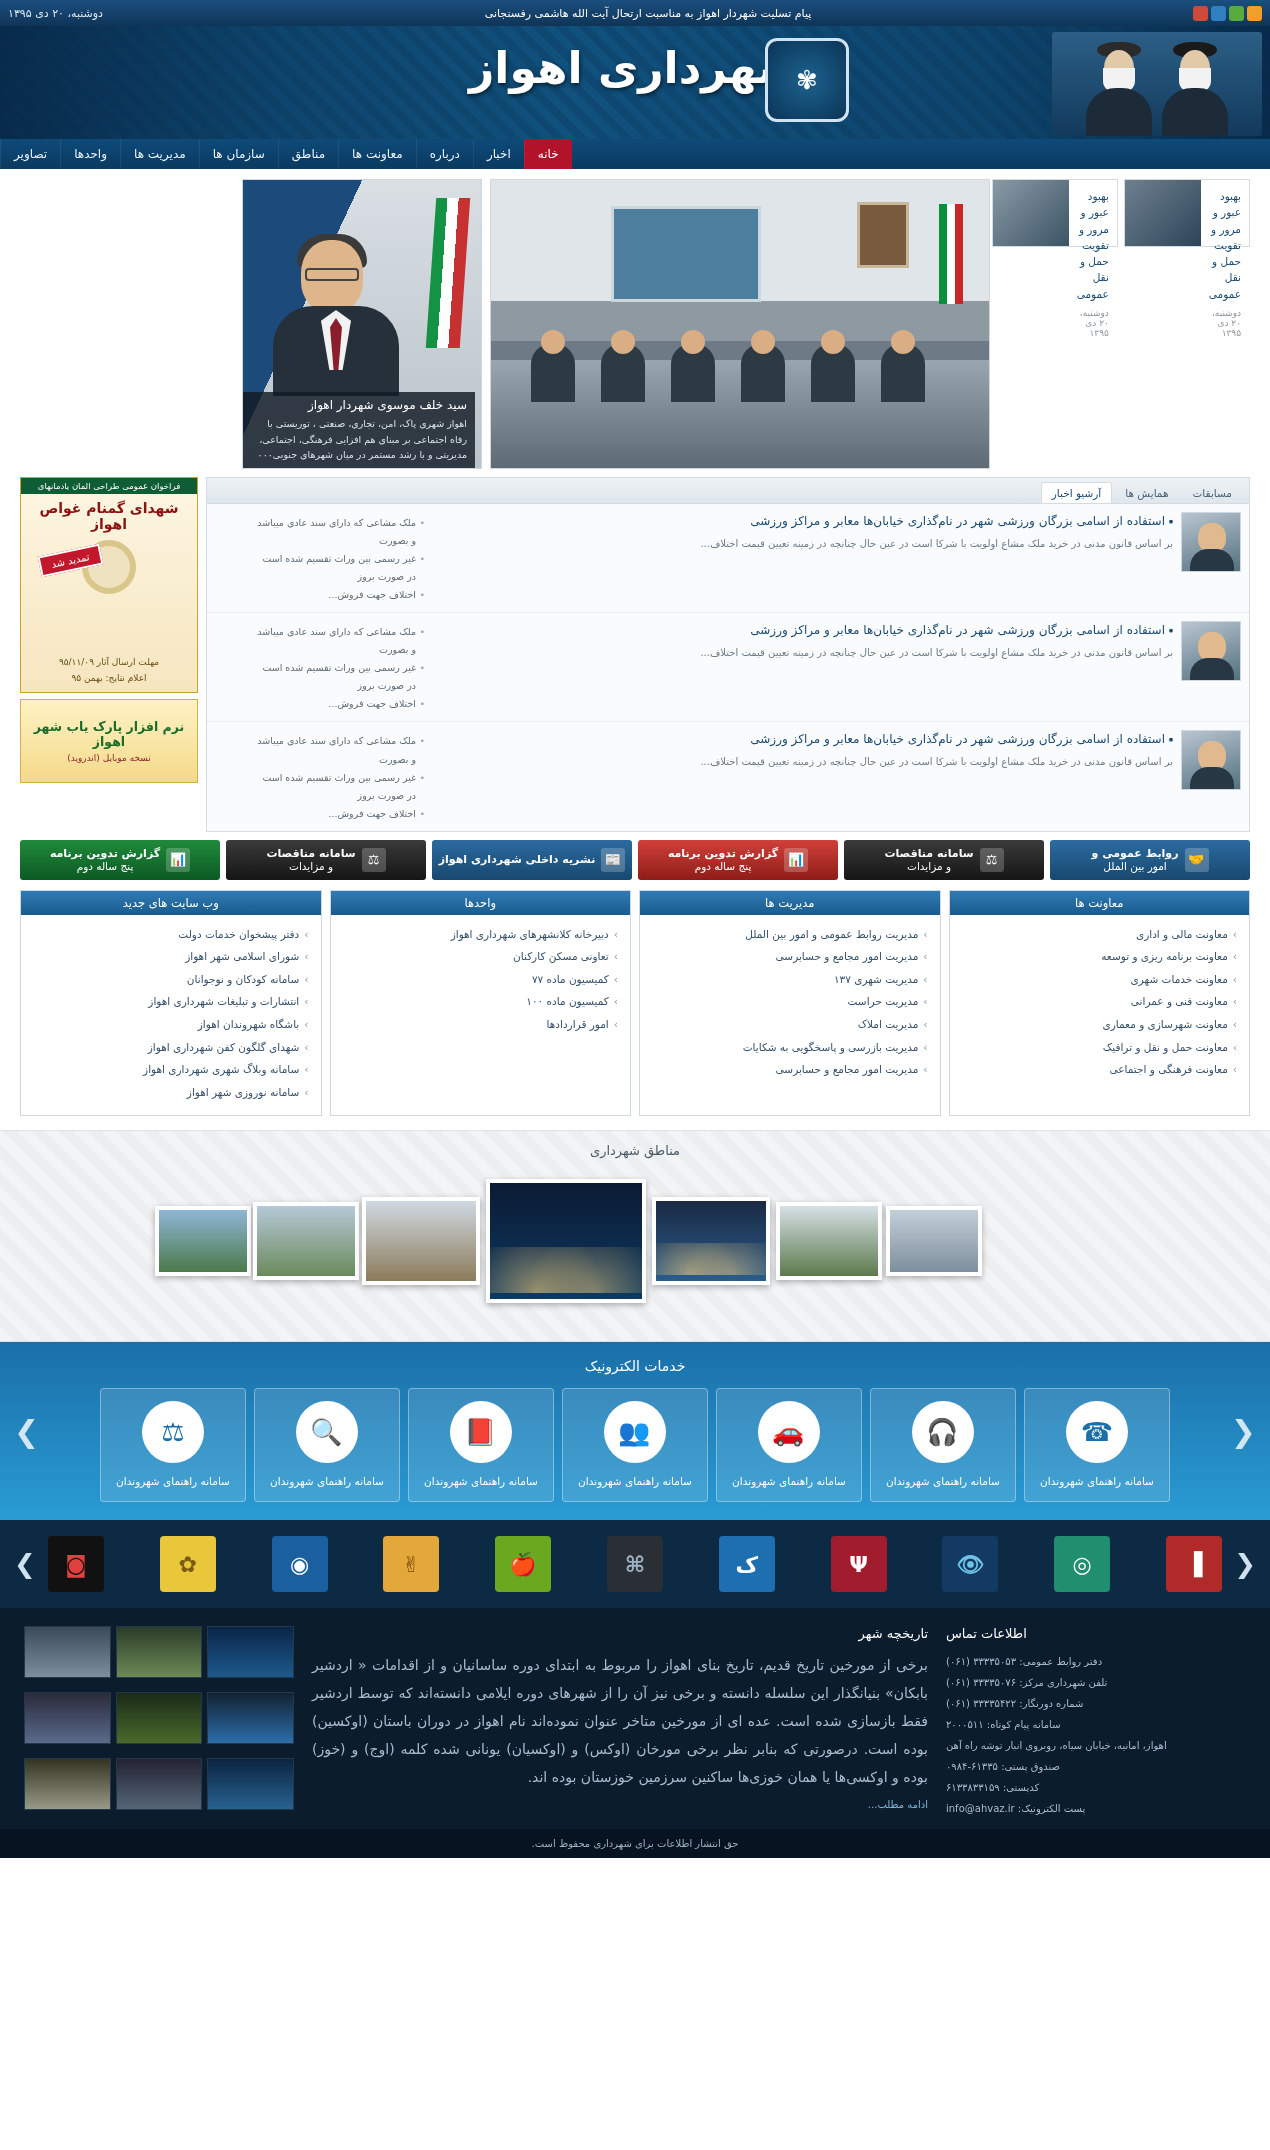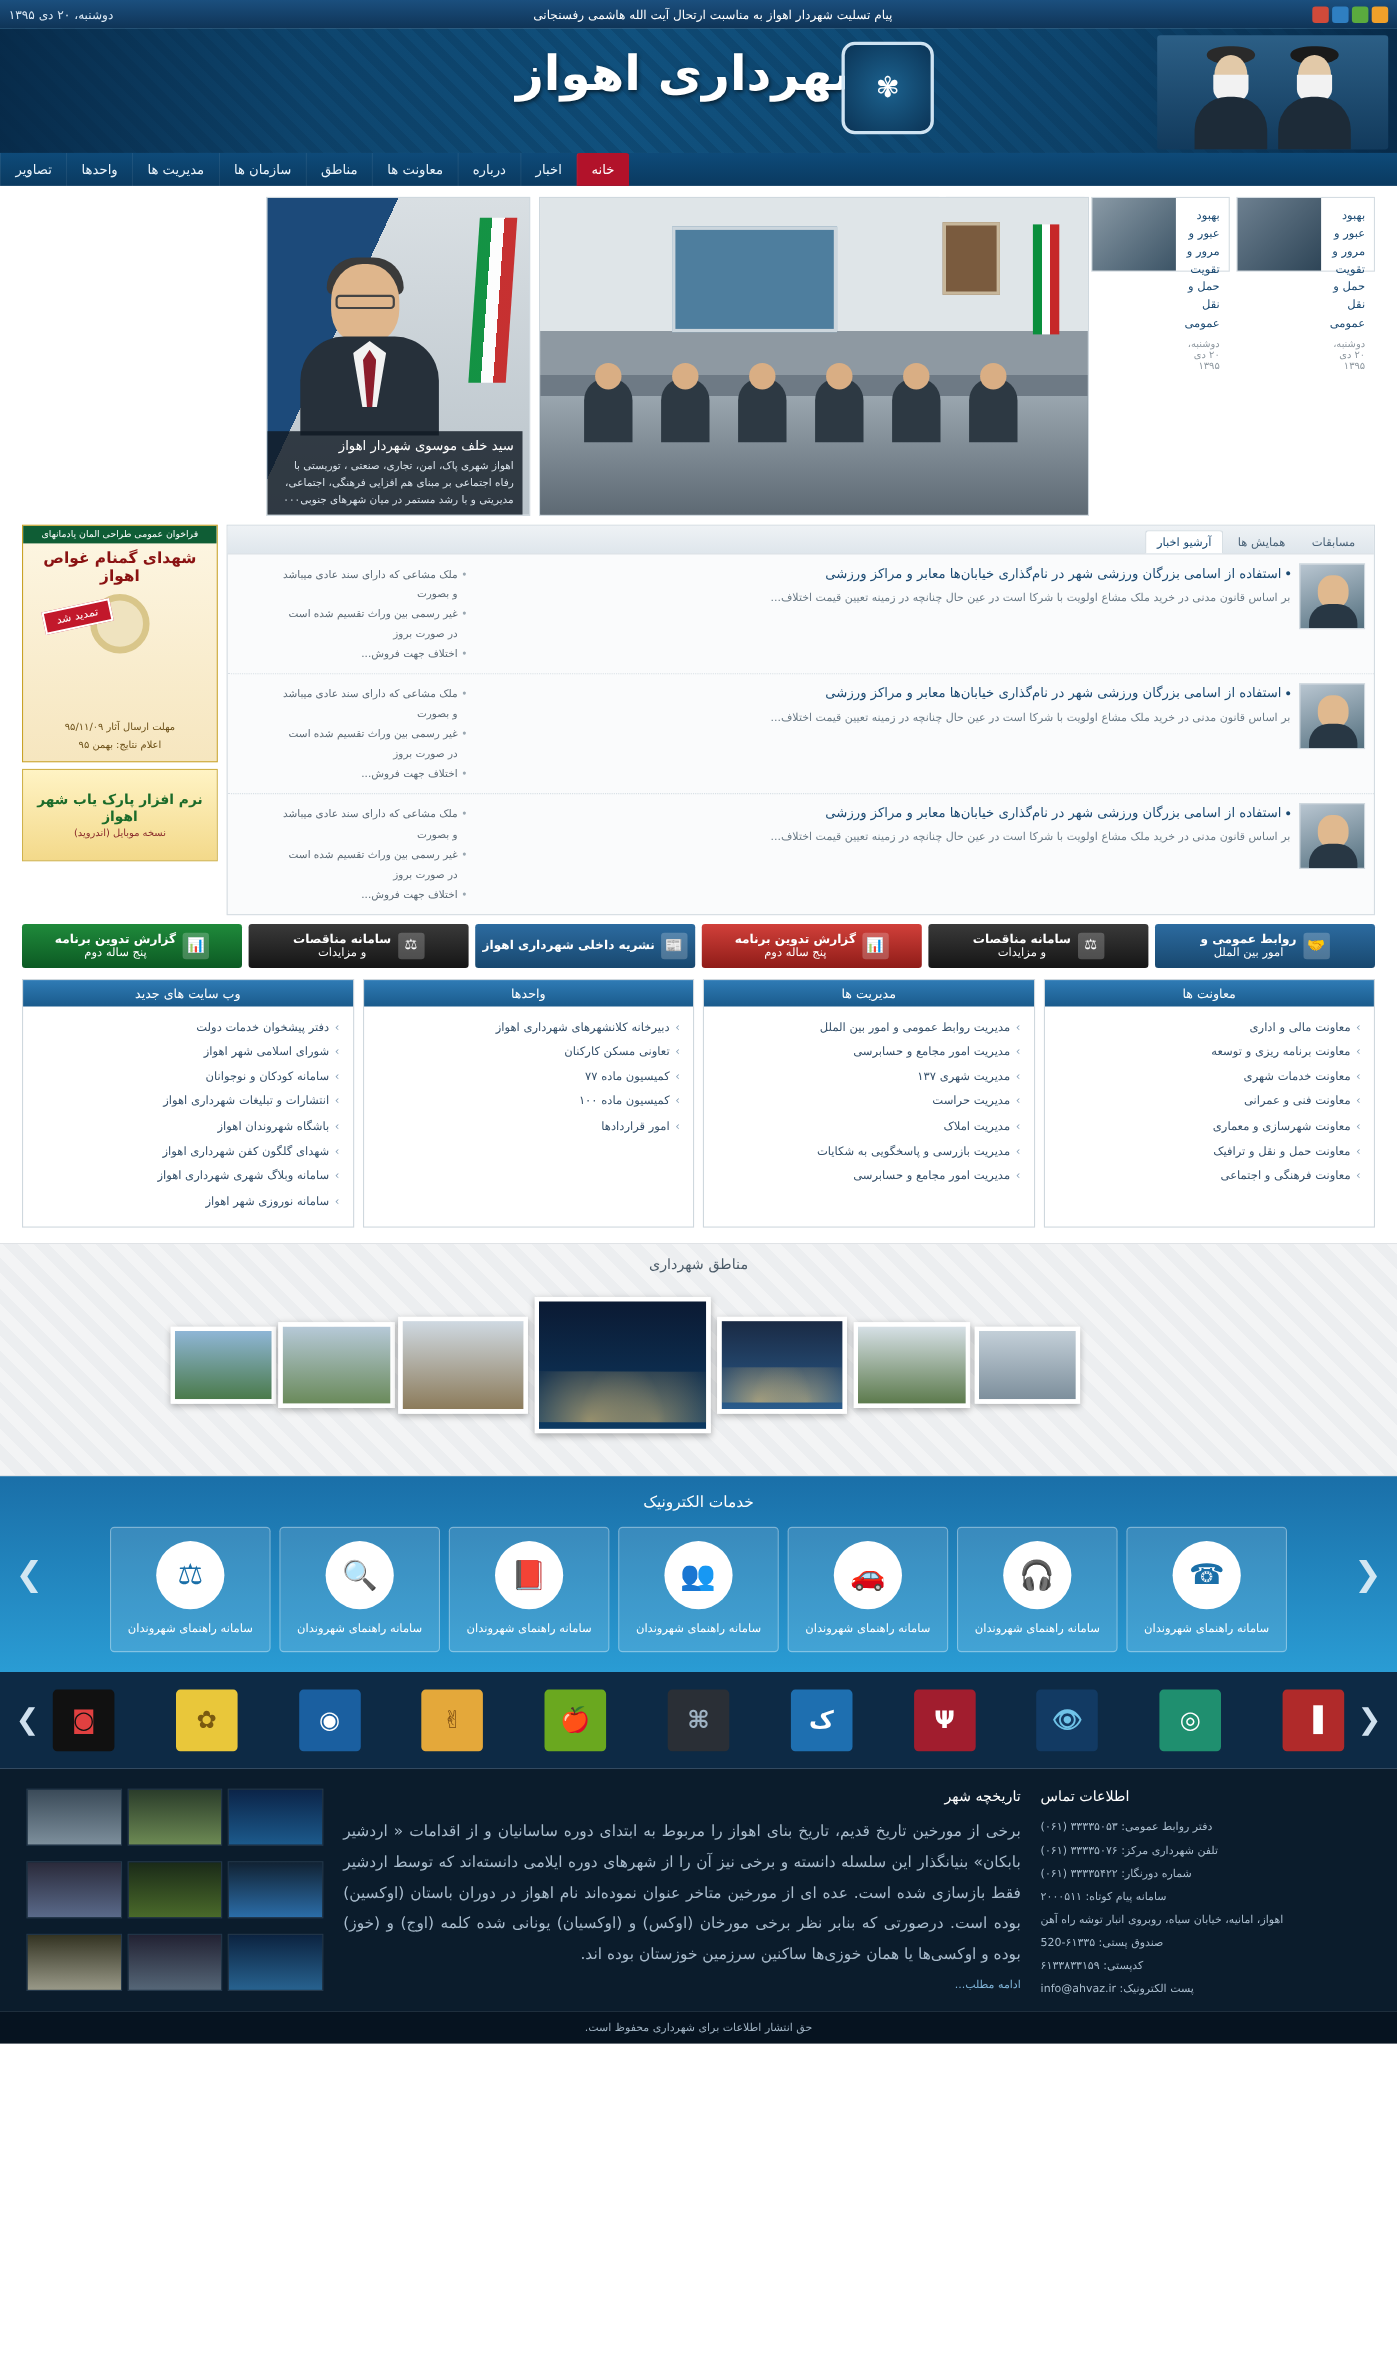--- a/index.html
+++ b/index.html
@@ -679,21 +679,21 @@
 
   <div class="footer">
     <div class="f-contact">
       <div class="f-title">اطلاعات تماس</div>
       <div id="contact-lines">
           <div class="line">دفتر روابط عمومی: ۳۳۳۳۵۰۵۳ (۰۶۱)</div>
           <div class="line">تلفن شهرداری مرکز: ۳۳۳۳۵۰۷۶ (۰۶۱)</div>
           <div class="line">شماره دورنگار: ۳۳۳۳۵۴۲۲ (۰۶۱)</div>
           <div class="line">سامانه پیام کوتاه: ۲۰۰۰۵۱۱</div>
           <div class="line">اهواز، امانیه، خیابان سیاه، روبروی انبار توشه راه آهن</div>
-          <div class="line">صندوق پستی: ۶۱۳۳۵-520</div>
+          <div class="line">صندوق پستی: ۶۱۳۳۵-۰۹۸۴</div>
           <div class="line">کدپستی: ۶۱۳۳۸۳۳۱۵۹</div>
           <div class="line">پست الکترونیک: info@ahvaz.ir</div>
         </div>
     </div>
     <div class="f-col">
       <div class="f-title">تاریخچه شهر</div>
       <div class="f-text">برخی از مورخین تاریخ قدیم، تاریخ بنای اهواز را مربوط به ابتدای دوره ساسانیان و از اقدامات « اردشیر بابکان» بنیانگذار این سلسله دانسته و برخی نیز آن را از شهرهای دوره ایلامی دانسته‌اند که توسط اردشیر فقط بازسازی شده است. عده ای از مورخین متاخر عنوان نموده‌اند نام اهواز در دوران باستان (اوکسین) بوده است. درصورتی که بنابر نظر برخی مورخان (اوکس) و (اوکسیان) یونانی شده کلمه (اوج) و (خوز) بوده و اوکسی‌ها یا همان خوزی‌ها ساکنین سرزمین خوزستان بوده اند.</div>
       <span class="f-more">ادامه مطلب...</span>
     </div>
     <div class="f-gallery">

